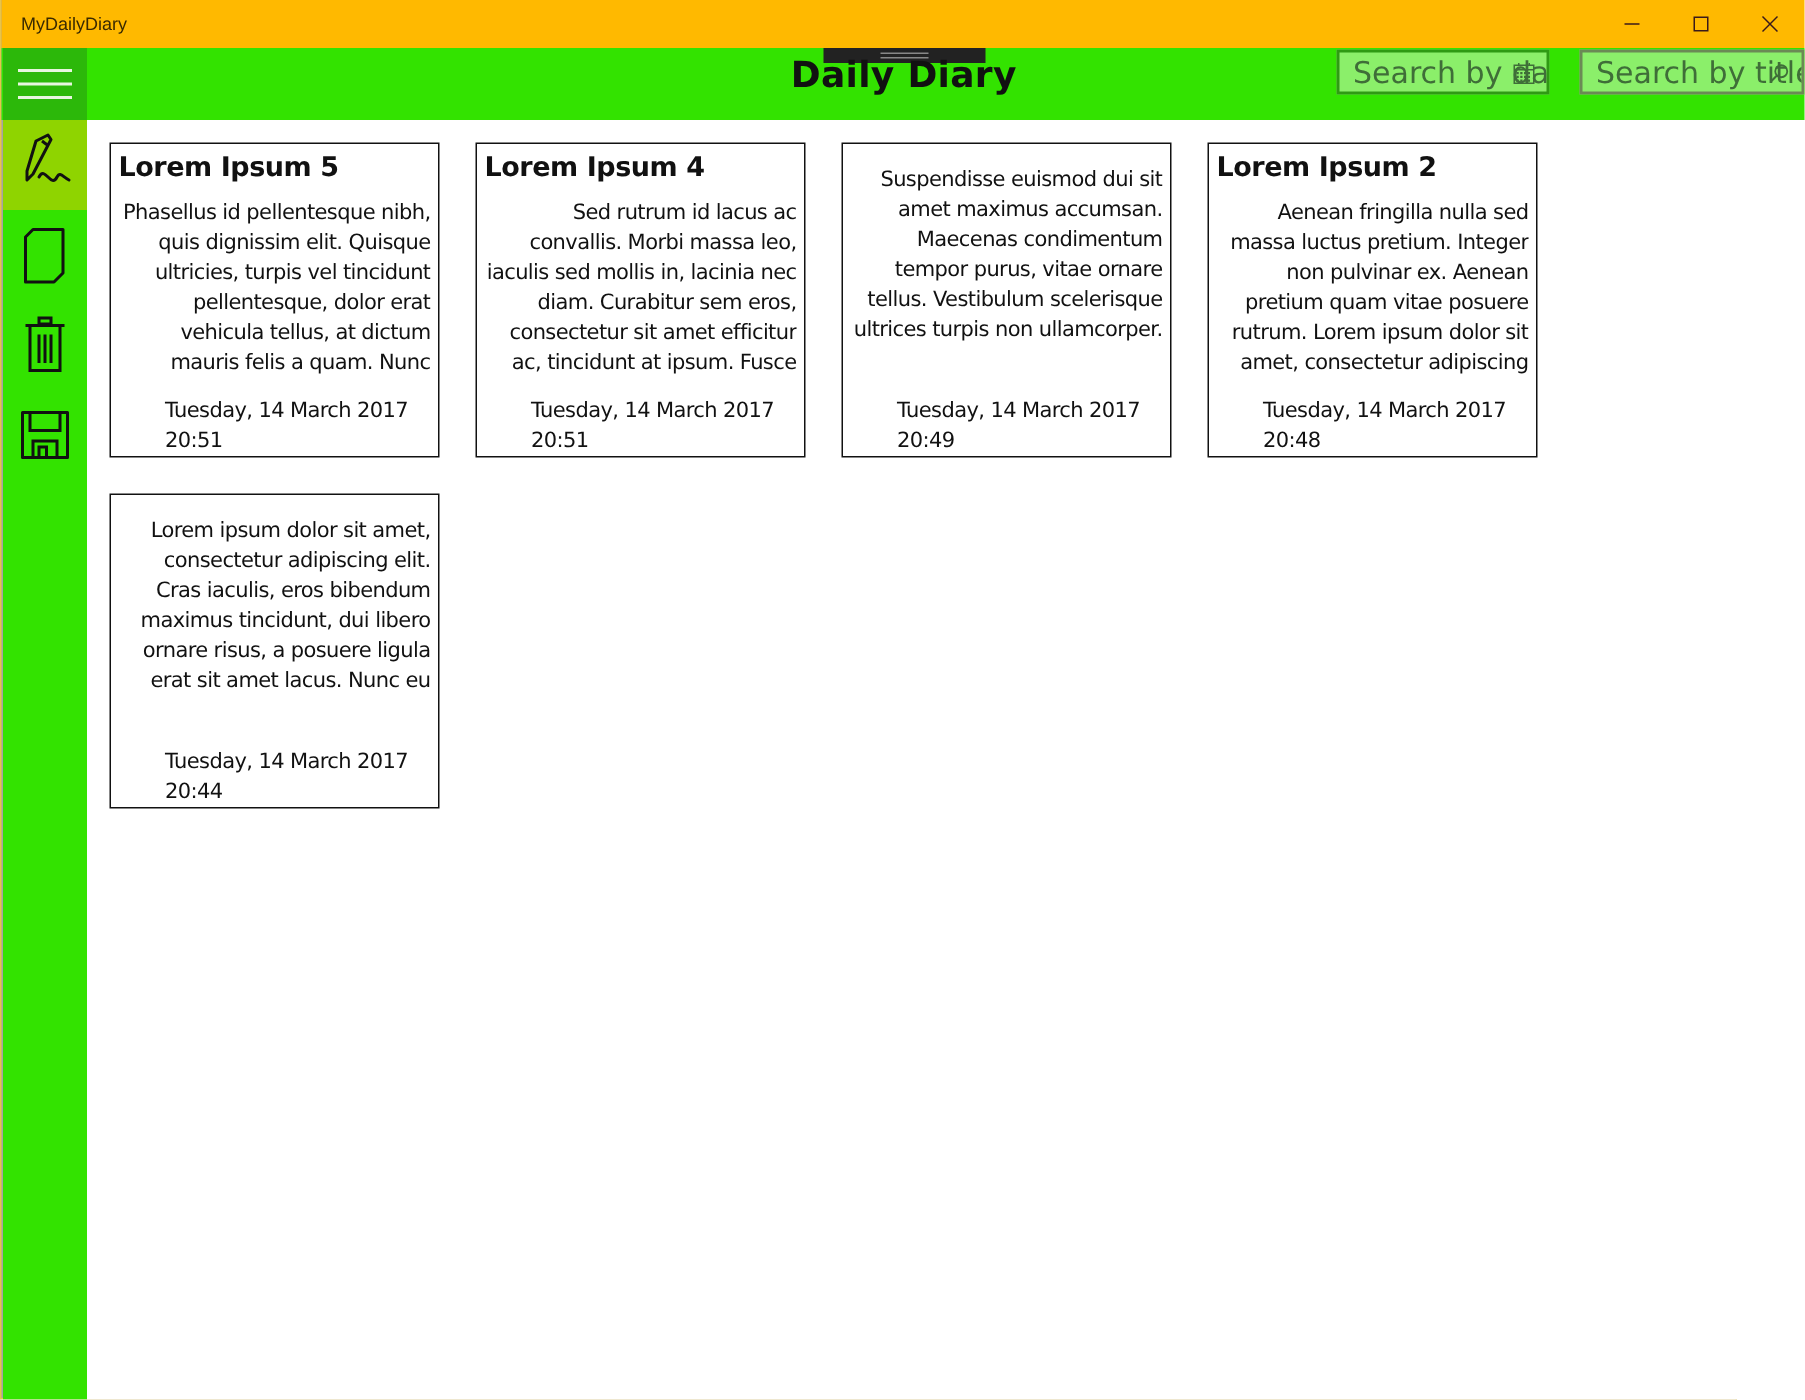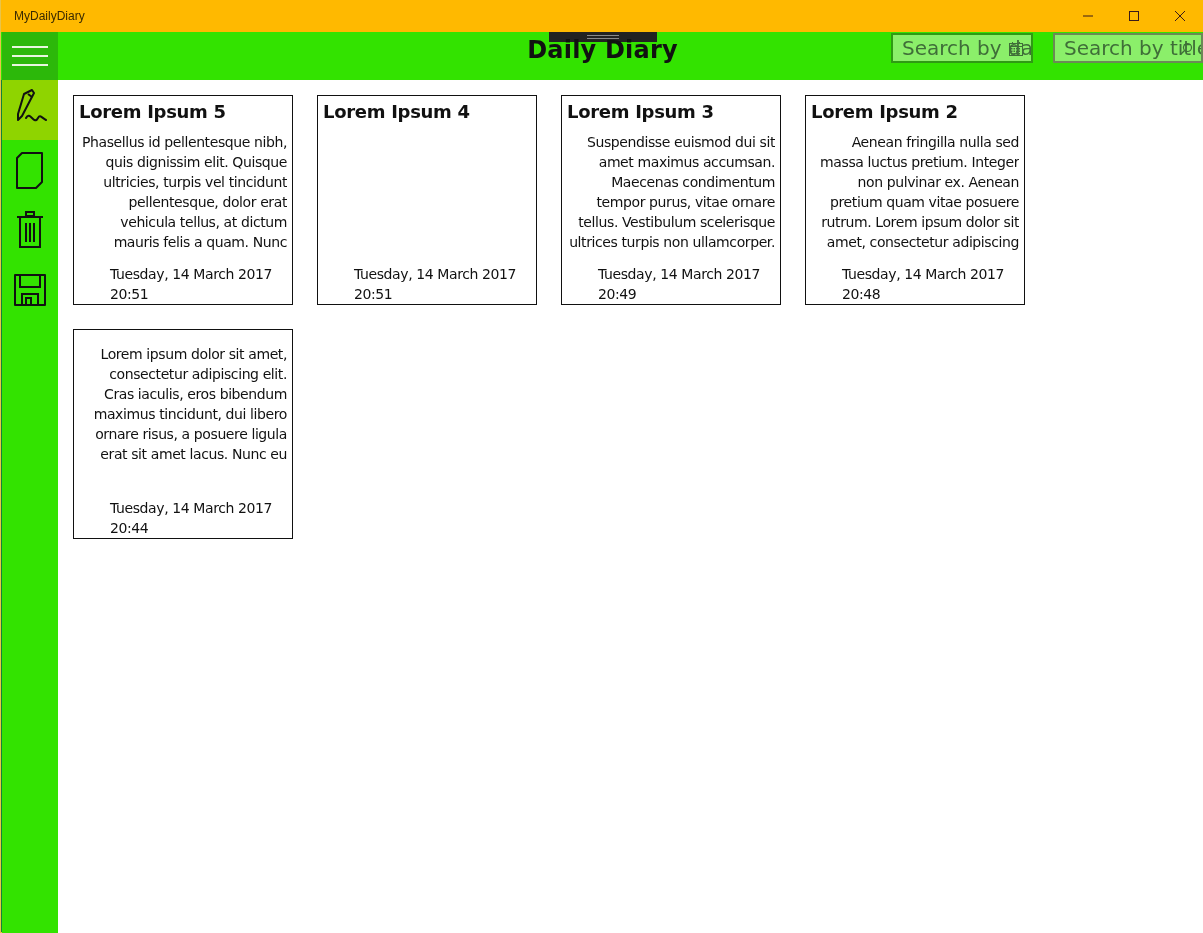--- a/index.html
+++ b/index.html
@@ -1,19 +1,19 @@
 <!DOCTYPE html>
 <html><head>
 <meta charset="utf-8">
 <style>
   * { box-sizing: border-box; margin: 0; padding: 0; }
   html, body { width: 1203px; height: 933px; overflow: hidden; background: #fff; }
   body { font-family: "Liberation Sans", "DejaVu Sans", sans-serif; position: relative; }
 
-  .window { position: absolute; left: 0; top: 0; width: 1158px; height: 933px; border: 1px solid #e8c44a; border-top: none; background: #15803d; }
+  .window { position: absolute; left: 0; top: 0; width: 1158px; height: 933px; border: 1px solid #e8c44a; border-top: none; background: #a3a3a3; }
 
   .titlebar { position: absolute; left: 0; top: 0; width: 1203px; height: 32px; background: #ffb900; }
   .titlebar .app-title { position: absolute; left: 13px; top: 9px; font-size: 12px; color: #3a2a00; }
   .win-btn { position: absolute; top: 0; width: 46px; height: 32px; display: flex; align-items: center; justify-content: center; color: #3a1a1a; }
   .win-min { left: 1064px; }
   .win-max { left: 1110px; }
   .win-close { left: 1156px; }
 
   .topbar { position: absolute; left: 0; top: 32px; width: 1203px; height: 48px; background: #33e300; }
   .hamburger { position: absolute; left: 1px; top: 32px; width: 56px; height: 48px; background: #2cb80a; display: flex; flex-direction: column; align-items: center; justify-content: center; gap: 7px; }
@@ -154,28 +154,28 @@
       <div class="title">Lorem Ipsum 5</div>
       <div class="body">Phasellus id pellentesque nibh, quis dignissim elit. Quisque ultricies, turpis vel tincidunt pellentesque, dolor erat vehicula tellus, at dictum mauris felis a quam. Nunc</div>
       <div class="date">
         <div>Tuesday, 14 March 2017</div>
         <div>20:51</div>
       </div>
     </div>
 
     <div class="card" style="left:259px; top:15px;">
       <div class="title">Lorem Ipsum 4</div>
+      <div class="body">Sed rutrum id lacus ac convallis. Morbi massa leo, iaculis sed mollis in, lacinia nec diam. Curabitur sem eros, consectetur sit amet efficitur ac, tincidunt at ipsum. Fusce</div>
       <div class="date">
         <div>Tuesday, 14 March 2017</div>
         <div>20:51</div>
       </div>
     </div>
 
     <div class="card" style="left:503px; top:15px;">
-      <div class="title">Lorem Ipsum 3</div>
       <div class="body">Suspendisse euismod dui sit amet maximus accumsan. Maecenas condimentum tempor purus, vitae ornare tellus. Vestibulum scelerisque ultrices turpis non ullamcorper.</div>
       <div class="date">
         <div>Tuesday, 14 March 2017</div>
         <div>20:49</div>
       </div>
     </div>
 
     <div class="card" style="left:747px; top:15px;">
       <div class="title">Lorem Ipsum 2</div>
       <div class="body">Aenean fringilla nulla sed massa luctus pretium. Integer non pulvinar ex. Aenean pretium quam vitae posuere rutrum. Lorem ipsum dolor sit amet, consectetur adipiscing</div>

